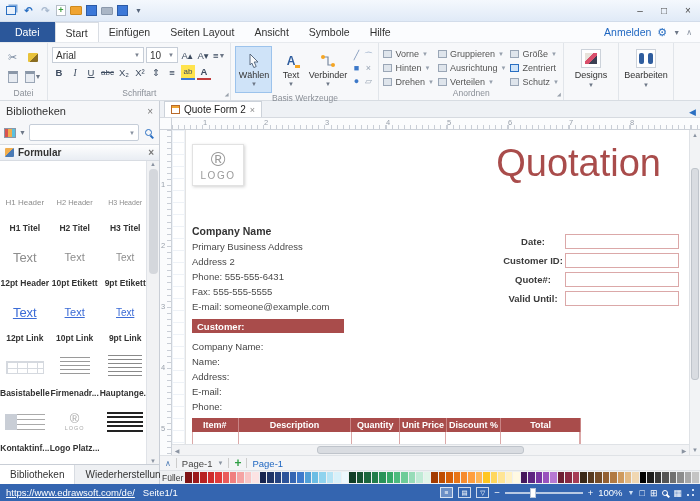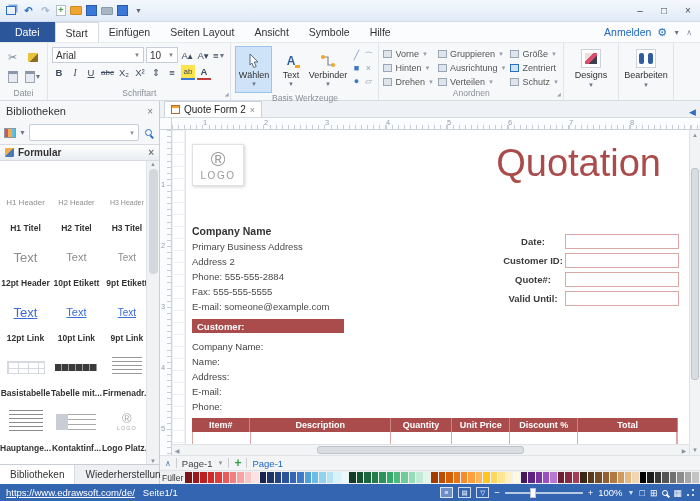--- a/index.html
+++ b/index.html
@@ -166,21 +166,21 @@
   .q-title{position:absolute;top:12px;right:28px;font-size:38px;color:var(--maroon);}
   .company{position:absolute;left:6px;top:94px;font-size:9.5px;color:#4a4a4a;line-height:15px;}
   .cname{font-size:10.5px;font-weight:bold;color:#333;}
   .qfields{position:absolute;left:315px;top:103px;width:178px;text-align:center;}
   .qfrow{display:flex;align-items:center;height:16px;margin-bottom:3px;}
   .qf-label{width:64px;font-weight:bold;font-size:9.5px;color:#3b3b3b;flex:none;}
   .qf-box{flex:1;height:15px;background:#fff;border:1px solid var(--fieldborder);}
   .cust-bar{position:absolute;left:6px;top:189px;width:152px;height:14px;background:var(--maroon);color:#fff;
             font-weight:bold;font-size:9.5px;display:flex;align-items:center;padding-left:5px;}
   .cust-fields{position:absolute;left:6px;top:209px;font-size:9.5px;color:#454545;line-height:15px;}
-  .qtable{position:absolute;left:6px;top:288px;width:486px;}
+  .qtable{position:absolute;left:6px;top:288px;width:389px;}
   .qt-head{display:flex;height:14px;background:var(--maroon);}
   .qt-head div{color:#fff;font-weight:bold;font-size:9px;display:flex;align-items:center;justify-content:center;
                border-right:1px solid #c98484;white-space:nowrap;overflow:hidden;}
   .qt-row{display:flex;height:13px;border:1px solid var(--fieldborder);border-top:none;background:#fff;}
   .qt-row div{border-right:1px solid var(--fieldborder);}
   .hscroll{height:11px;background:#f2f3f5;border-top:1px solid #dfe2e6;position:relative;flex:none;}
   .hs-arrow{position:absolute;top:0;height:10px;width:10px;display:flex;align-items:center;justify-content:center;font-size:6px;color:#8a93a1;}
   .hs-thumb{position:absolute;left:28%;width:40%;top:1px;height:8px;background:#d9dce1;border:1px solid #bfc4cb;border-radius:3px;}
   .vscroll{width:11px;flex:none;background:#f2f3f5;border-left:1px solid #dfe2e6;position:relative;font-size:6px;color:#8a93a1;}
   .vs-arrow{position:absolute;left:0;right:0;height:10px;display:flex;align-items:center;justify-content:center;}
@@ -507,26 +507,20 @@
               <div class="slabel">9pt Link</div>
             </div>
             <div class="sitem">
               <div class="sprev">
                 <span class="th-grid"></span>
               </div>
               <div class="slabel">Basistabelle</div>
             </div>
             <div class="sitem">
               <div class="sprev">
-                <span class="th-bar"></span>
-              </div>
-              <div class="slabel">Tabelle mit...</div>
-            </div>
-            <div class="sitem">
-              <div class="sprev">
                 <span class="th-textblock"></span>
               </div>
               <div class="slabel">Firmenadr...</div>
             </div>
             <div class="sitem">
               <div class="sprev">
                 <span class="th-textblock2"></span>
               </div>
               <div class="slabel">Hauptange...</div>
             </div>
@@ -612,21 +606,21 @@
               <div class="logo-box">
                 <span class="logo-r">®</span>
                 <span class="logo-t">LOGO</span>
               </div>
               <div class="q-title">Quotation</div>
               <div class="company">
                 <div class="cname">Company Name</div>
                 <div id="company-lines">
                     <div>Primary Business Address</div>
                     <div>Address 2</div>
-                    <div>Phone: 555-555-2884</div>
+                    <div>Phone: 555-555-6431</div>
                     <div>Fax: 555-555-5555</div>
                     <div>E-mail: someone@example.com</div>
                   </div>
               </div>
               <div class="qfields" id="qfields">
                   <div class="qfrow">
                     <span class="qf-label">Date:</span>
                     <span class="qf-box"></span>
                   </div>
                   <div class="qfrow">

